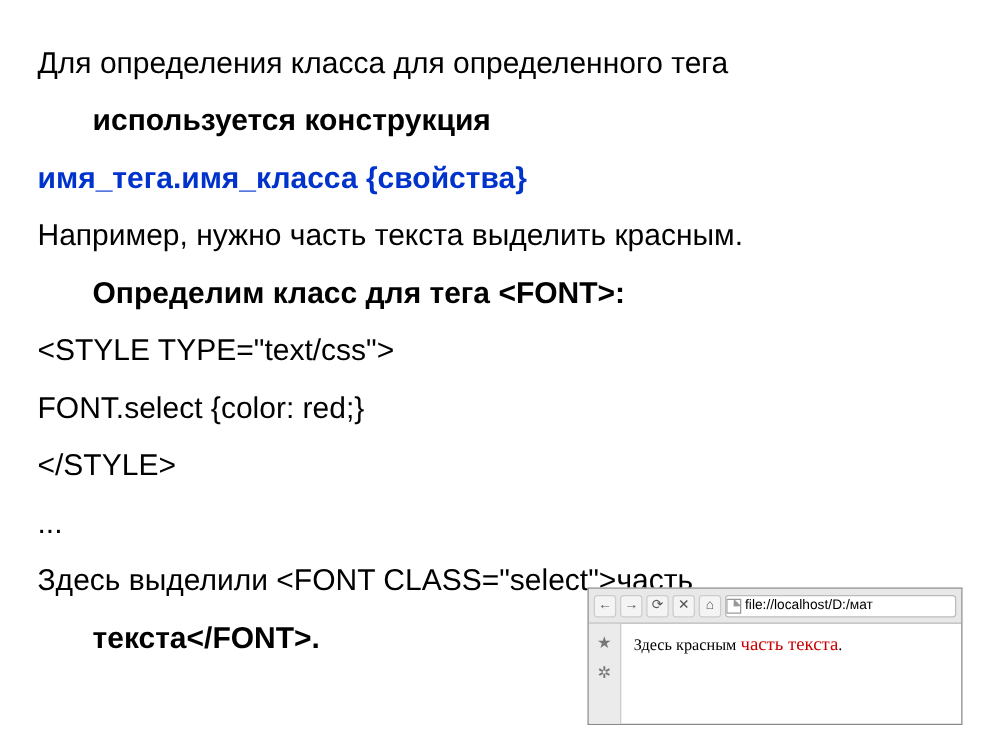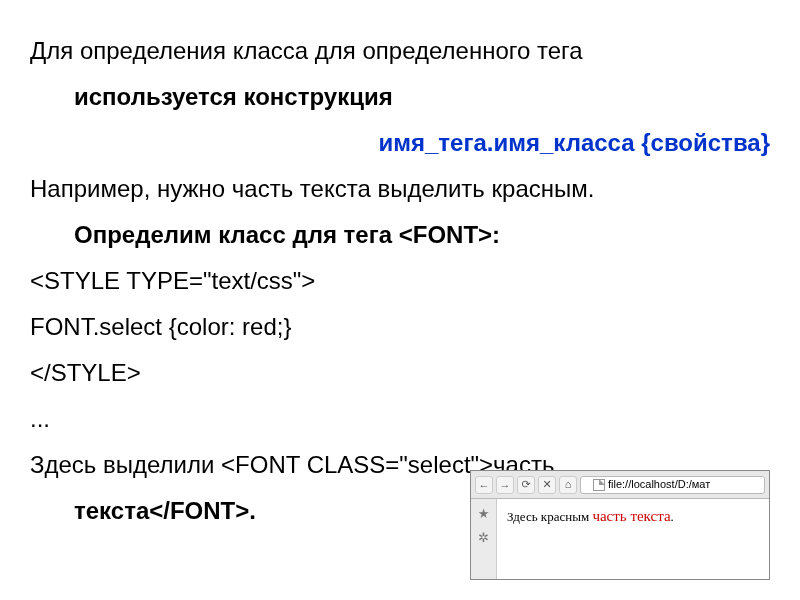--- a/index.html
+++ b/index.html
@@ -9,21 +9,21 @@
     height: 600px;
     font-family: Arial, Helvetica, sans-serif;
     background: #ffffff;
     padding: 20px 30px;
     font-size: 24px;
     line-height: 1.25;
     color: #000;
   }
   .p { margin: 16px 0; }
   .indent2 { padding-left: 44px; font-weight: bold; }
-  .blue { color: #0033cc; font-weight: bold; text-align: right; }
+  .blue { color: #0033cc; font-weight: bold; text-align: left; }
   .browser-thumb {
     position: absolute;
     right: 30px;
     bottom: 20px;
     width: 300px;
     height: 110px;
     border: 1px solid #888;
     background: #fff;
     font-size: 11px;
     overflow: hidden;
@@ -46,21 +46,21 @@
     border-radius: 3px;
     color: #555;
   }
   .addr {
     flex: 1;
     display: flex;
     align-items: center;
     background: #fff;
     border: 1px solid #bbb;
     height: 18px;
-    padding: 0 12px;
+    padding: 0 0;
     border-radius: 3px;
     font-family: Arial, sans-serif;
     overflow: hidden;
     white-space: nowrap;
   }
   .addr .page-ico {
     width: 12px; height: 12px; background: #fff;
     border: 1px solid #999; margin-right: 3px;
     position: relative;
   }

